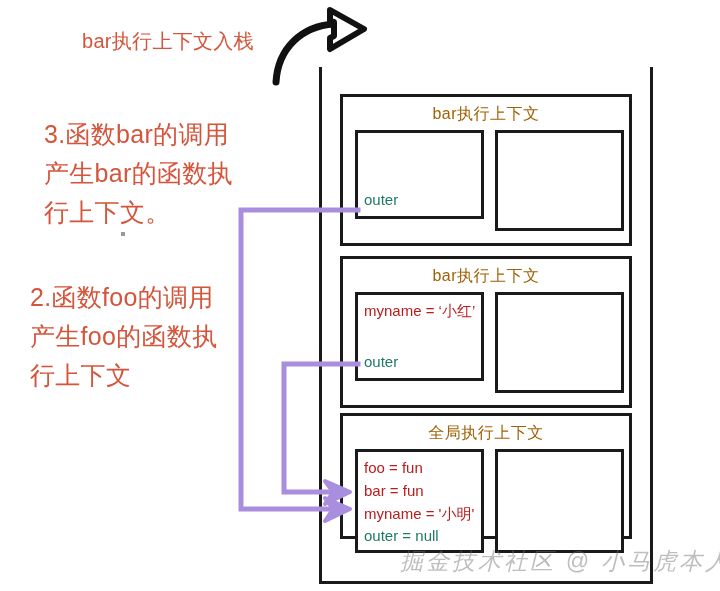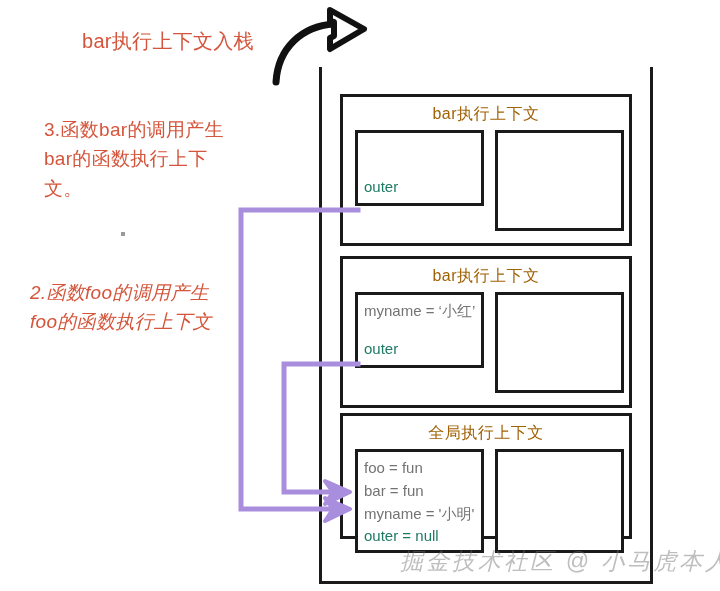--- a/index.html
+++ b/index.html
@@ -13,34 +13,34 @@
     height: 591px;
     background: #ffffff;
     overflow: hidden;
     font-family: "Liberation Sans", "DejaVu Sans", sans-serif;
   }
 
   
   .annot {
     position: absolute;
     color: #d4553b;
-    font-size: 19px;
+    font-size: 25px;
     line-height: 1.55;
     letter-spacing: 0.3px;
     white-space: pre-line;
     font-family: "Liberation Sans", "DejaVu Sans", sans-serif;
   }
   #annot-title {
     left: 82px;
     top: 28px;
     font-size: 20px;
     line-height: 1.3;
   }
   #annot-3 { left: 44px;  top: 115px; width: 200px; }
-  #annot-2 { left: 30px;  top: 278px; width: 195px; font-style: italic; }
+  #annot-2 { left: 30px;  top: 278px; width: 195px; }
   #annot-1 { left: 30px;  top: 444px; width: 195px; }
 
   .gray-dot {
     position: absolute;
     left: 121px;
     top: 232px;
     width: 4px;
     height: 4px;
     background: #9a9a9a;
   }
@@ -90,37 +90,37 @@
     font-family: "Liberation Sans", "DejaVu Sans", sans-serif;
   }
 
   .slot {
     position: absolute;
     border: 3px solid #1a1a1a;
     background: #ffffff;
     box-sizing: border-box;
     overflow: hidden;
   }
-  .slot-left  { left: 12px;  top: 33px; width: 129px; height: 76px; }
+  .slot-left  { left: 12px;  top: 33px; width: 129px; height: 89px; }
   .slot-right { left: 152px; top: 33px; width: 129px; height: 101px; }
   #ctx-global .slot-left,
   #ctx-global .slot-right { height: 104px; }
 
   .var-list {
     position: absolute;
     left: 6px;
     right: -40px;
     font-size: 15px;
     line-height: 1.52;
     white-space: nowrap;
     font-family: "Liberation Sans", "DejaVu Sans", sans-serif;
   }
   .var-top    { top: 5px; }
   .var-bottom { bottom: 4px; }
-  .var-red   { color: #737373; }
+  .var-red   { color: #b91c1c; }
   .var-teal  { color: #1d7a64; }
 
   
   #connectors {
     position: absolute;
     left: 0;
     top: 0;
     width: 720px;
     height: 591px;
     pointer-events: none;

